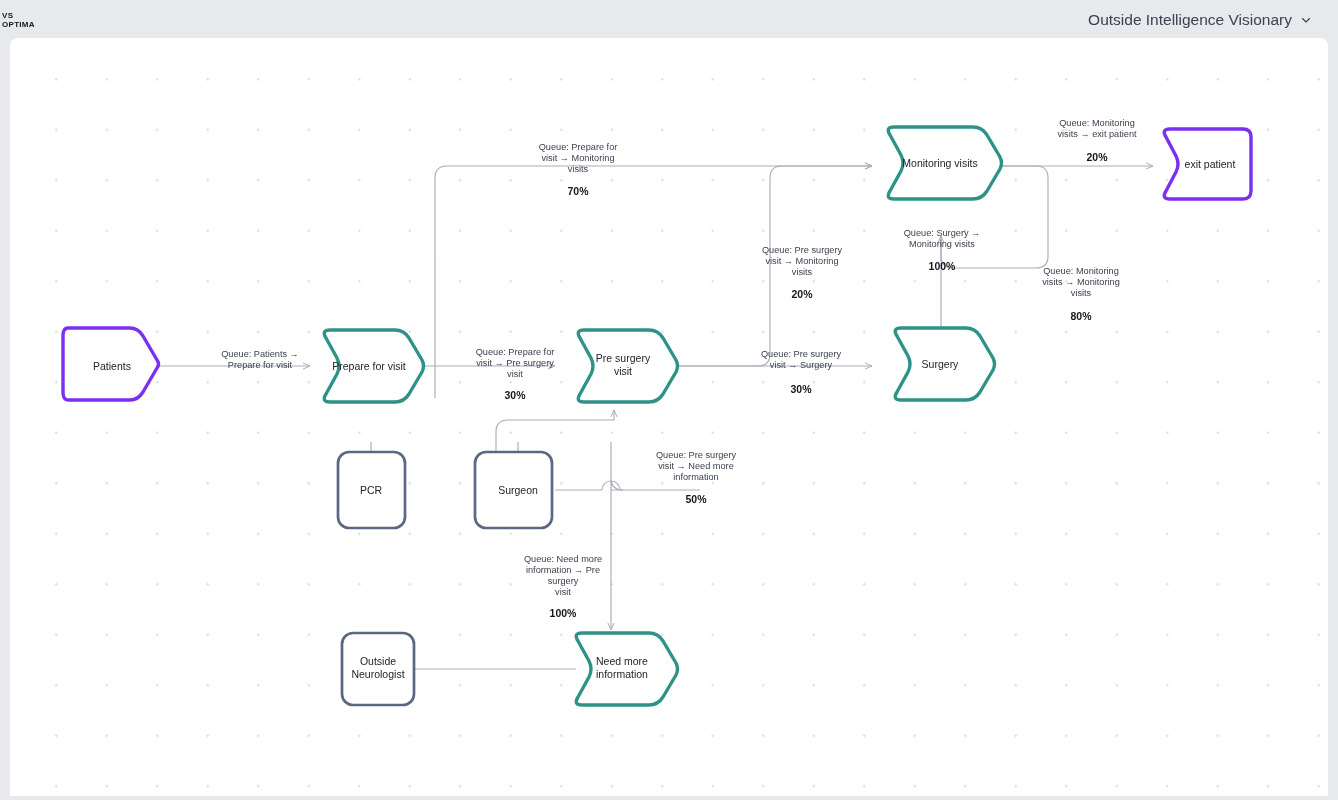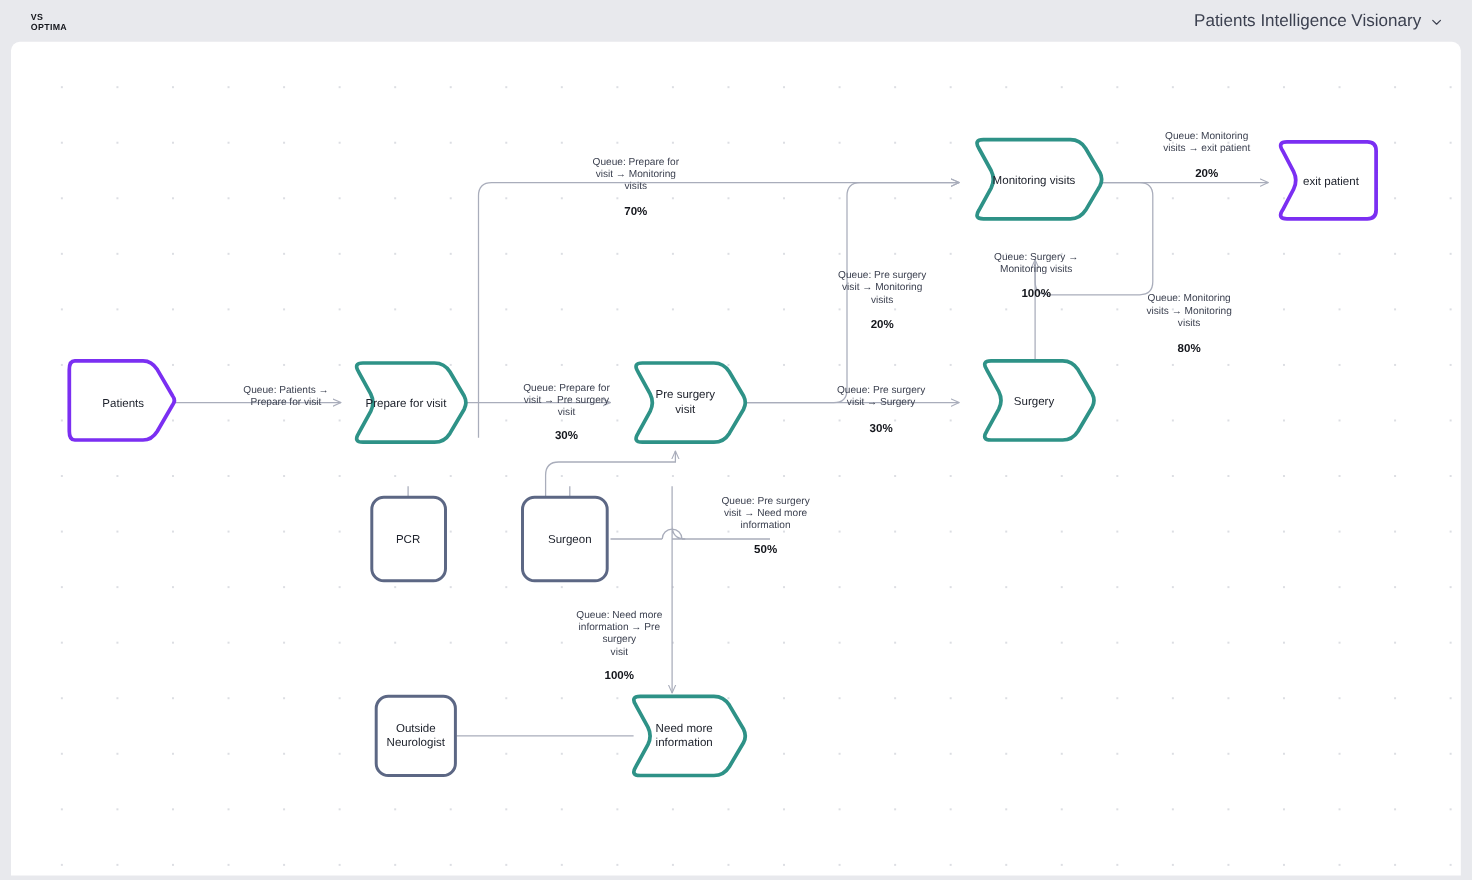--- a/index.html
+++ b/index.html
@@ -11,21 +11,21 @@
   }
   #app { position: relative; width: 1338px; height: 800px; background: #e8e9ed; }
 
   
   #topbar {
     position: absolute; left: 0; top: 0; width: 1338px; height: 40px;
     background: #e8e9ed;
     display: flex; align-items: center; justify-content: space-between;
   }
   #brand {
-    margin-left: 28px;
+    margin-left: 2px;
     font-size: 8px; line-height: 9.5px; font-weight: 700;
     letter-spacing: .3px; color: #14161c;
   }
   #workspace {
     display: flex; align-items: center; gap: 8px;
     margin-right: 26px; color: #3c4150;
     font-size: 15.5px; font-weight: 400;
   }
   #workspace .chev { display: block; width: 12px; height: 12px; }
 
@@ -62,21 +62,21 @@
 <body>
 
 <div id="app">
 
   <div id="topbar">
     <div id="brand">
       <div>VS</div>
       <div>OPTIMA</div>
     </div>
     <div id="workspace">
-      <span>Patients Intelligence Visionary</span>
+      <span>Outside Intelligence Visionary</span>
       <svg class="chev" viewBox="0 0 12 12">
         <path d="M2.5 4.5 L6 8 L9.5 4.5" fill="none" stroke="#3c4150" stroke-width="1.1" stroke-linecap="round" stroke-linejoin="round"></path>
       </svg>
     </div>
   </div>
 
   <div id="canvas">
     <div id="dots"></div>
 
     <svg id="flow" viewBox="0 0 1318 758">

